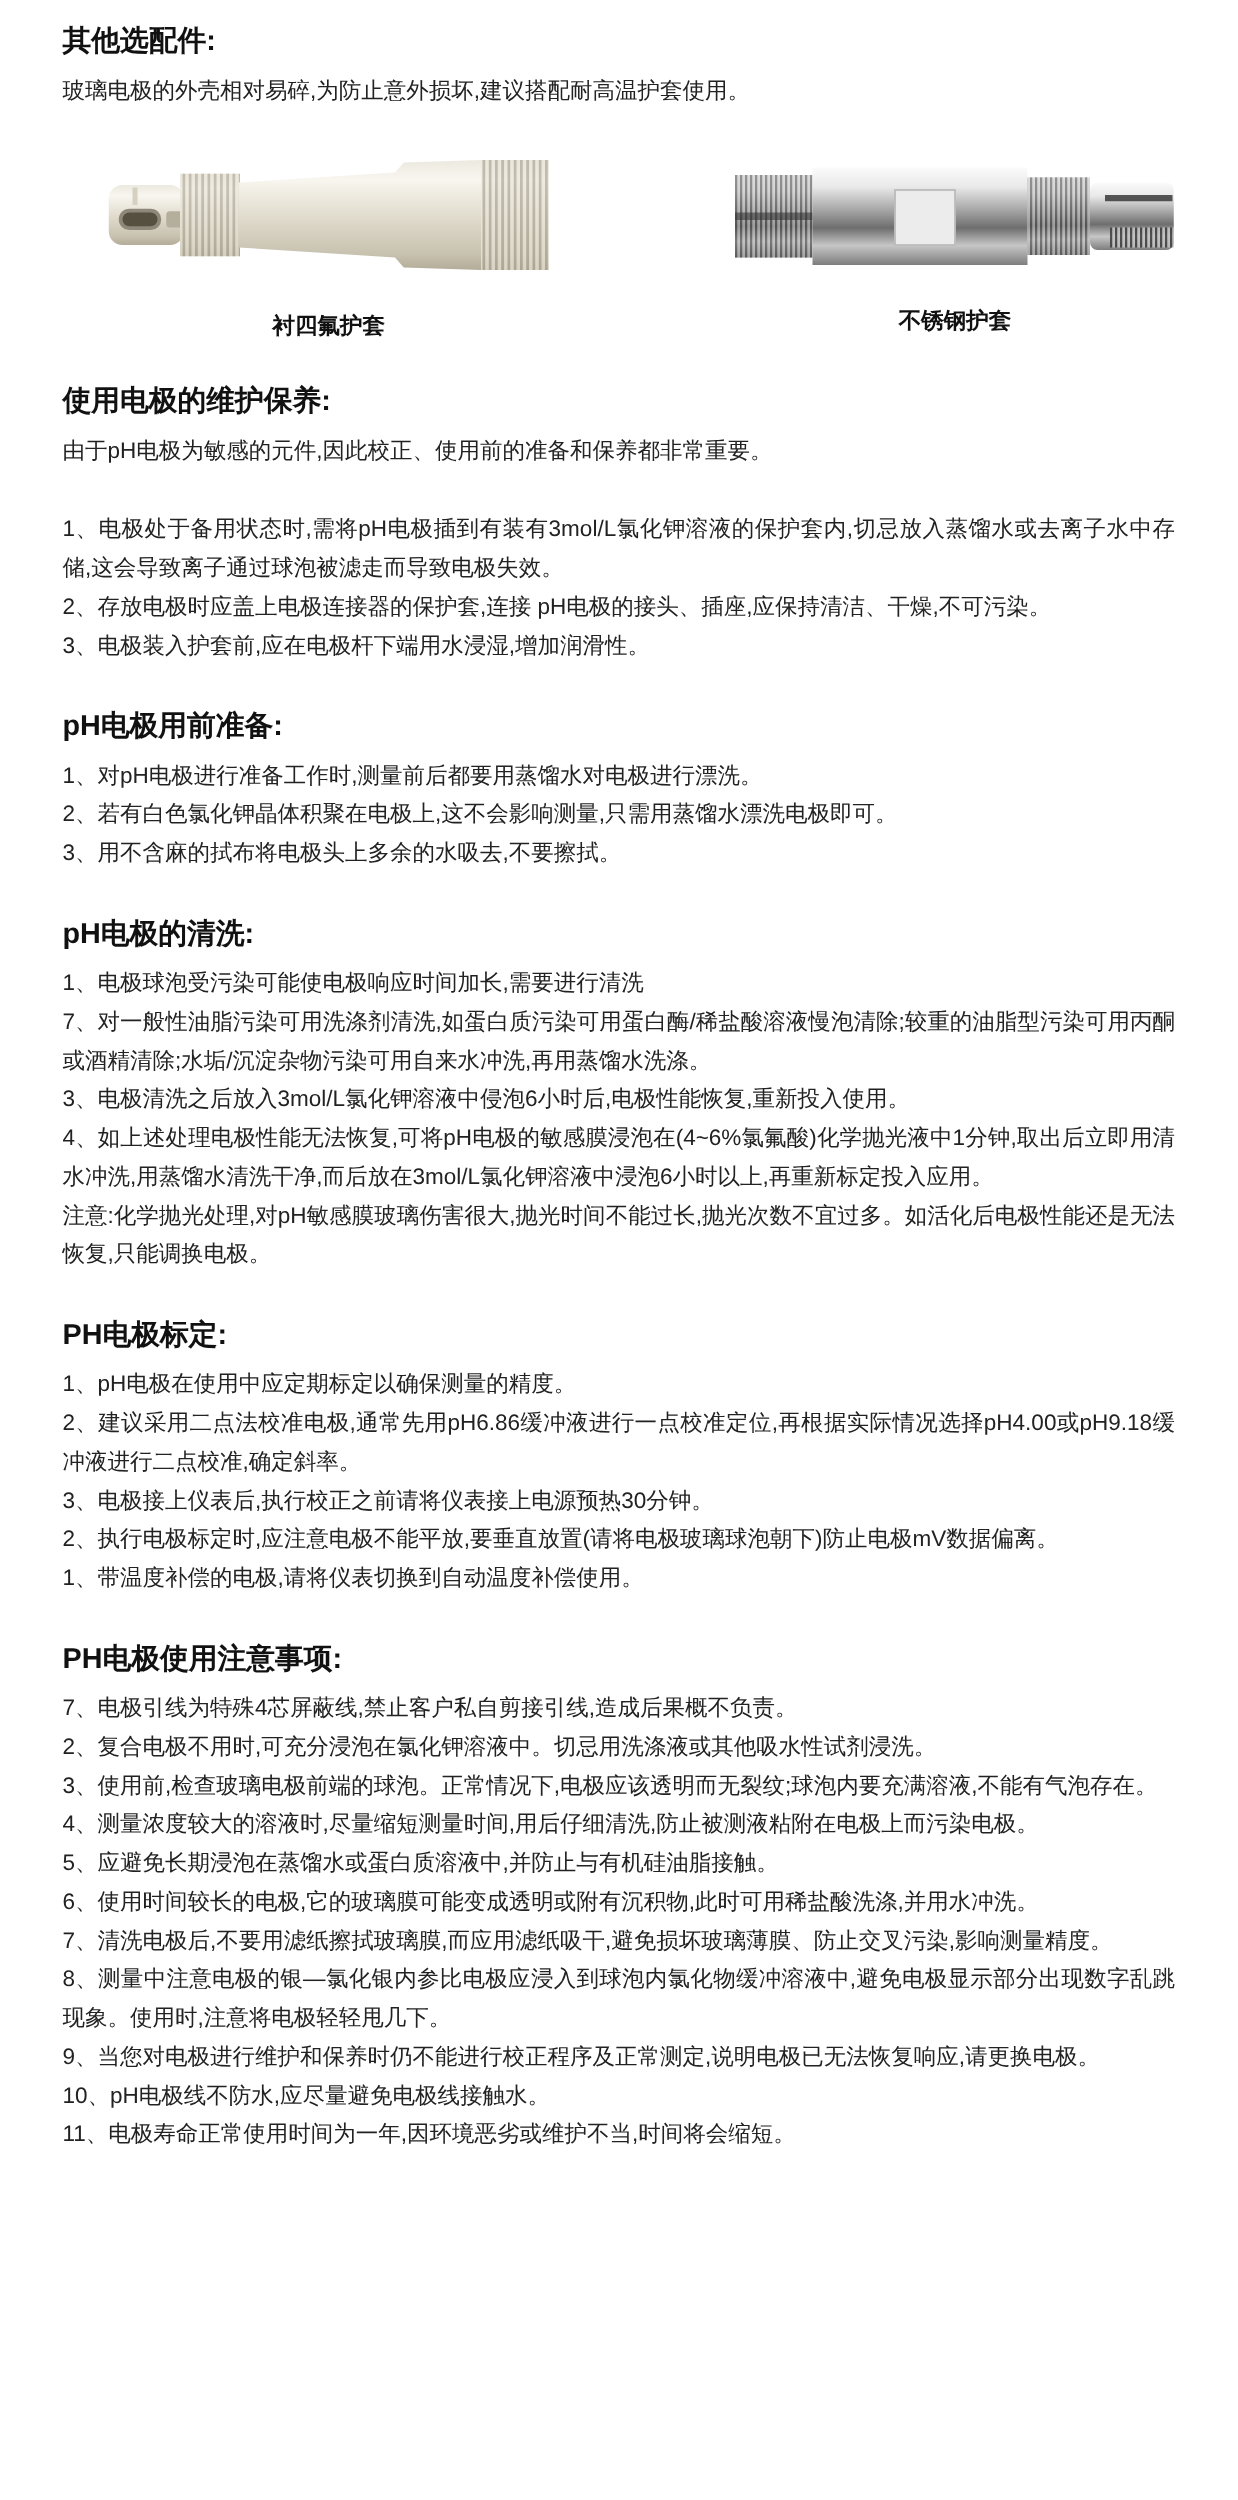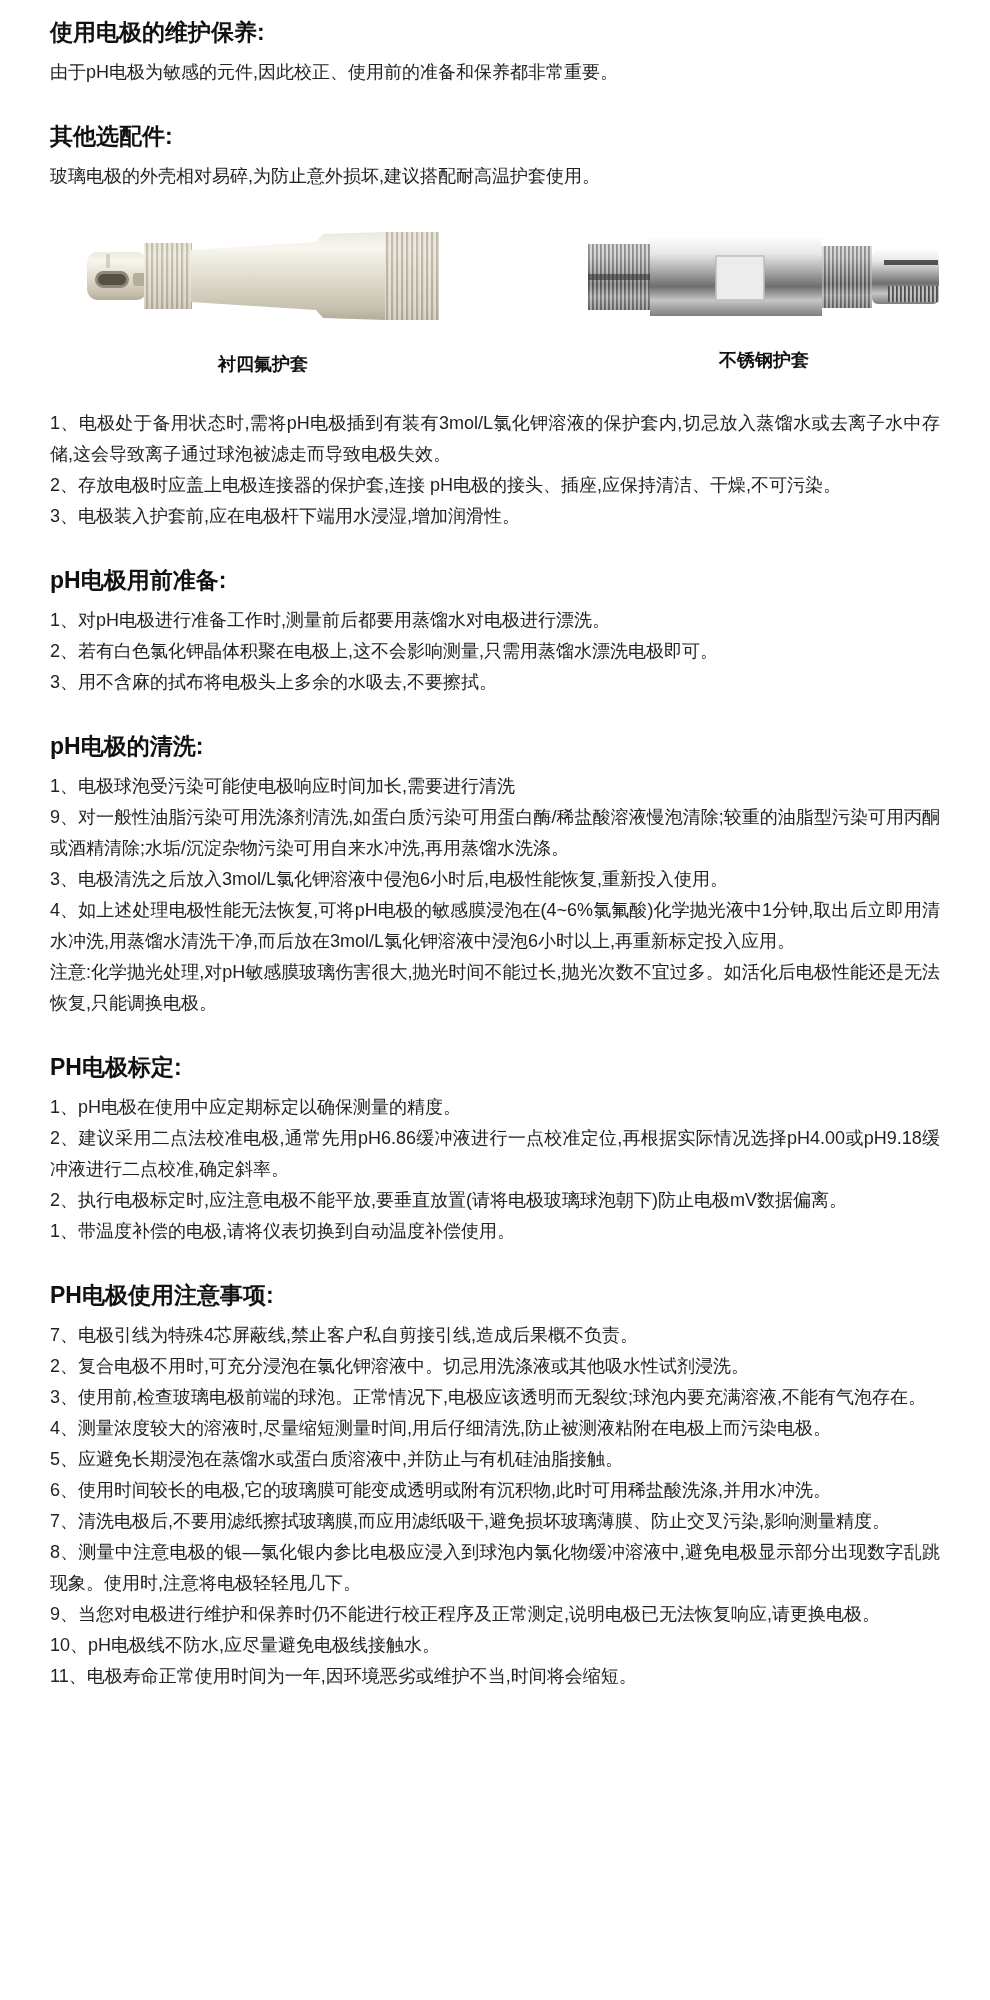--- a/index.html
+++ b/index.html
@@ -15,25 +15,20 @@
   figure{margin:0;display:flex;flex-direction:column;align-items:center;}
   figure svg{display:block;}
   .fig-left svg{margin-top:30px;}
   .fig-right svg{margin-top:36px;}
   figcaption{margin-top:30px;font-size:18px;font-weight:600;color:#111;text-align:center;}
 </style>
 </head>
 <body>
 
 <div class="page">
-
-  <section class="sec">
-    <h2>使用电极的维护保养:</h2>
-    <p class="item">由于pH电极为敏感的元件,因此校正、使用前的准备和保养都非常重要。</p>
-  </section>
 
   <section class="sec">
     <h2>其他选配件:</h2>
     <p class="item">玻璃电极的外壳相对易碎,为防止意外损坏,建议搭配耐高温护套使用。</p>
 
     <div class="figures">
 
       <figure class="fig-left">
         <svg width="354" height="92" viewBox="0 0 354 92">
           <defs>
@@ -97,52 +92,58 @@
           <rect x="284" y="14" width="67" height="54" rx="6" fill="url(#gsteel)"></rect>
           <rect x="296" y="24" width="54" height="5" fill="#2e2e2e" opacity="0.8"></rect>
           <rect x="300" y="50" width="51" height="16" fill="url(#sthread)" opacity="0.85"></rect>
         </svg>
         <figcaption>不锈钢护套</figcaption>
       </figure>
     </div>
   </section>
 
   <section class="sec">
+    <h2>使用电极的维护保养:</h2>
+    <p class="item">由于pH电极为敏感的元件,因此校正、使用前的准备和保养都非常重要。</p>
+  </section>
+
+  <section class="sec">
     <div>
         <p class="item">1、电极处于备用状态时,需将pH电极插到有装有3mol/L氯化钾溶液的保护套内,切忌放入蒸馏水或去离子水中存储,这会导致离子通过球泡被滤走而导致电极失效。</p>
         <p class="item">2、存放电极时应盖上电极连接器的保护套,连接 pH电极的接头、插座,应保持清洁、干燥,不可污染。</p>
         <p class="item">3、电极装入护套前,应在电极杆下端用水浸湿,增加润滑性。</p>
       </div>
   </section>
 
   <section class="sec">
     <h2>pH电极用前准备:</h2>
     <div>
         <p class="item">1、对pH电极进行准备工作时,测量前后都要用蒸馏水对电极进行漂洗。</p>
         <p class="item">2、若有白色氯化钾晶体积聚在电极上,这不会影响测量,只需用蒸馏水漂洗电极即可。</p>
         <p class="item">3、用不含麻的拭布将电极头上多余的水吸去,不要擦拭。</p>
       </div>
   </section>
 
   <section class="sec">
     <h2>pH电极的清洗:</h2>
     <div>
         <p class="item">1、电极球泡受污染可能使电极响应时间加长,需要进行清洗</p>
-        <p class="item">9、对一般性油脂污染可用洗涤剂清洗,如蛋白质污染可用蛋白酶/稀盐酸溶液慢泡清除;较重的油脂型污染可用丙酮或酒精清除;水垢/沉淀杂物污染可用自来水冲洗,再用蒸馏水洗涤。</p>
+        <p class="item">7、对一般性油脂污染可用洗涤剂清洗,如蛋白质污染可用蛋白酶/稀盐酸溶液慢泡清除;较重的油脂型污染可用丙酮或酒精清除;水垢/沉淀杂物污染可用自来水冲洗,再用蒸馏水洗涤。</p>
         <p class="item">3、电极清洗之后放入3mol/L氯化钾溶液中侵泡6小时后,电极性能恢复,重新投入使用。</p>
         <p class="item">4、如上述处理电极性能无法恢复,可将pH电极的敏感膜浸泡在(4~6%氯氟酸)化学抛光液中1分钟,取出后立即用清水冲洗,用蒸馏水清洗干净,而后放在3mol/L氯化钾溶液中浸泡6小时以上,再重新标定投入应用。</p>
         <p class="item">注意:化学抛光处理,对pH敏感膜玻璃伤害很大,抛光时间不能过长,抛光次数不宜过多。如活化后电极性能还是无法恢复,只能调换电极。</p>
       </div>
   </section>
 
   <section class="sec">
     <h2>PH电极标定:</h2>
     <div>
         <p class="item">1、pH电极在使用中应定期标定以确保测量的精度。</p>
         <p class="item">2、建议采用二点法校准电极,通常先用pH6.86缓冲液进行一点校准定位,再根据实际情况选择pH4.00或pH9.18缓冲液进行二点校准,确定斜率。</p>
+        <p class="item">3、电极接上仪表后,执行校正之前请将仪表接上电源预热30分钟。</p>
         <p class="item">2、执行电极标定时,应注意电极不能平放,要垂直放置(请将电极玻璃球泡朝下)防止电极mV数据偏离。</p>
         <p class="item">1、带温度补偿的电极,请将仪表切换到自动温度补偿使用。</p>
       </div>
   </section>
 
   <section class="sec">
     <h2>PH电极使用注意事项:</h2>
     <div>
         <p class="item">7、电极引线为特殊4芯屏蔽线,禁止客户私自剪接引线,造成后果概不负责。</p>
         <p class="item">2、复合电极不用时,可充分浸泡在氯化钾溶液中。切忌用洗涤液或其他吸水性试剂浸洗。</p>

